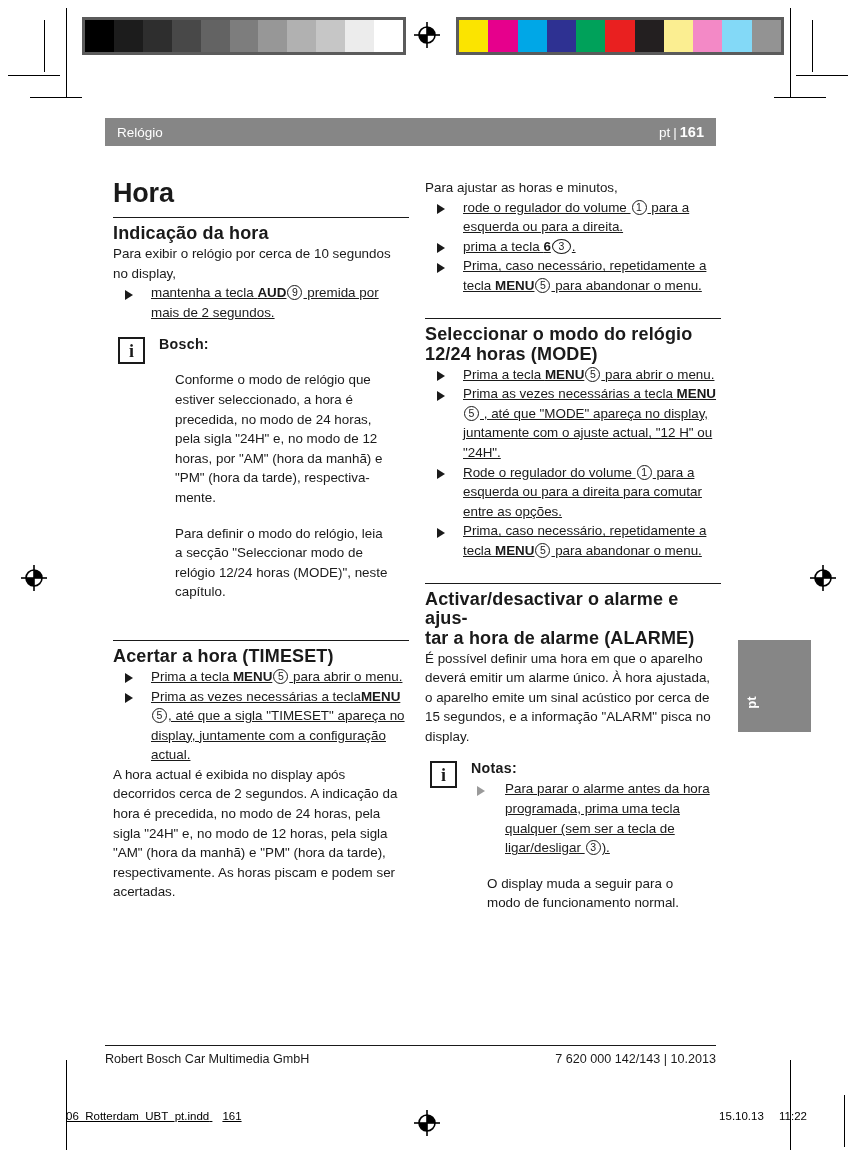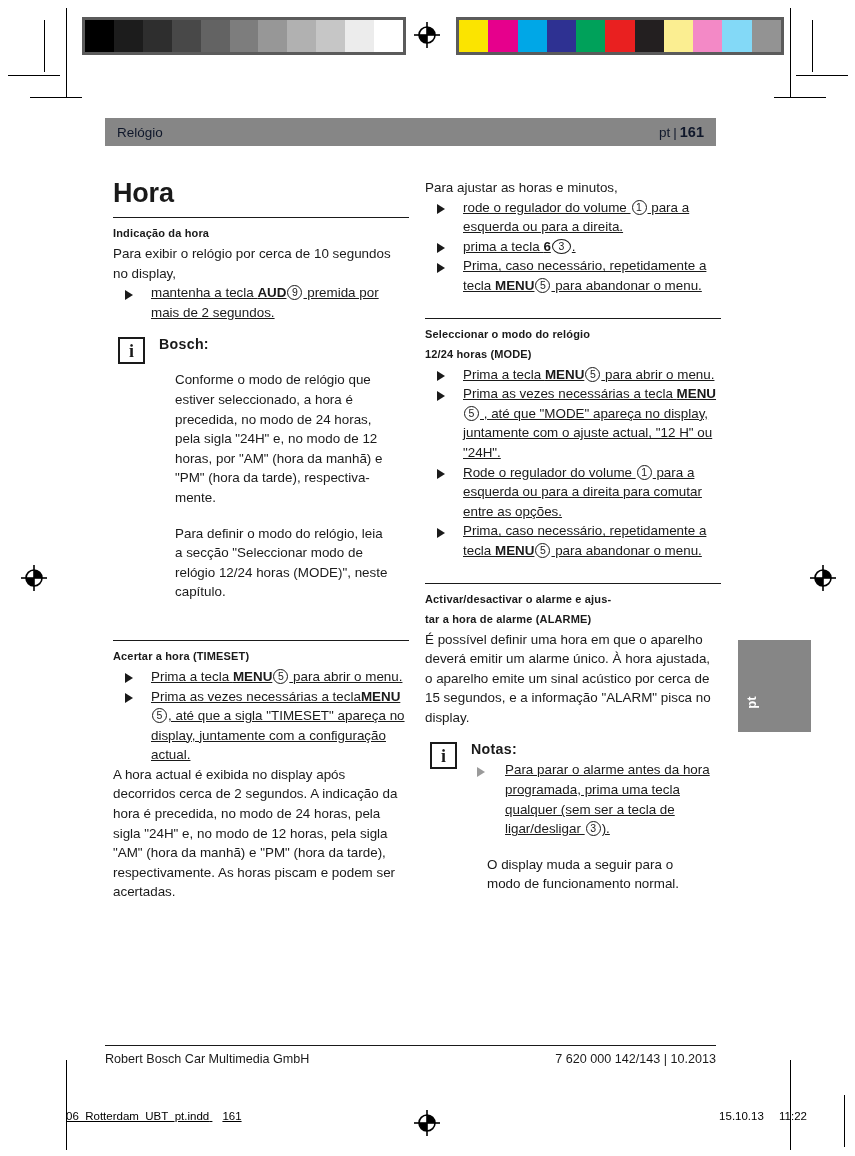--- a/index.html
+++ b/index.html
@@ -17,38 +17,38 @@
   #color-strip{left:456px;top:17px;width:328px;height:38px;}
 
   .vline{position:absolute;background:#000;width:1px;}
   .hline{position:absolute;background:#000;height:1px;}
 
   .regmark{position:absolute;width:26px;height:26px;}
 
   
   #header-bar{
     position:absolute;left:105px;top:118px;width:611px;height:28px;
-    background:#868686;color:#0f172a;
+    background:#868686;color:#ffffff;
     display:flex;align-items:center;justify-content:space-between;
     padding:0 12px;box-sizing:border-box;font-size:13.5px;
   }
   #header-bar .pg{font-size:13.5px;}
   #header-bar .pg b{font-weight:bold;font-size:14.5px;}
 
   
   .col{position:absolute;top:178px;width:296px;font-size:13.4px;line-height:19.6px;}
   #col-left{left:113px;}
   #col-right{left:425px;}
 
   h1.title{
     font-size:27px;font-weight:bold;margin:0 0 4px 0;letter-spacing:-0.2px;line-height:30px;
   }
   .rule{border-top:1.4px solid #1a1a1a;margin:9px 0 6px 0;}
   .rule.thin{border-top:1.2px solid #1a1a1a;}
-  h2.sub{font-size:11px;font-weight:bold;margin:0 0 1px 0;line-height:19px;letter-spacing:0.15px;}
+  h2.sub{font-size:18px;font-weight:bold;margin:0 0 1px 0;line-height:19px;letter-spacing:0.15px;}
   p.para{margin:0;}
   .spacer{height:13px;}
 
   ul.steps{list-style:none;margin:0;padding:0;text-decoration:underline;}
   ul.steps li{
     position:relative;padding-left:38px;margin:0 0 0 0;
   }
   ul.steps li .bullet{
     position:absolute;left:12px;top:6.5px;
     width:0;height:0;border-left:8px solid #1a1a1a;

